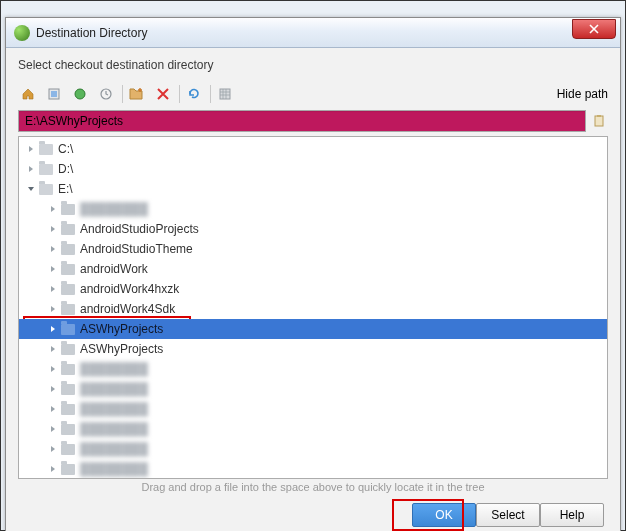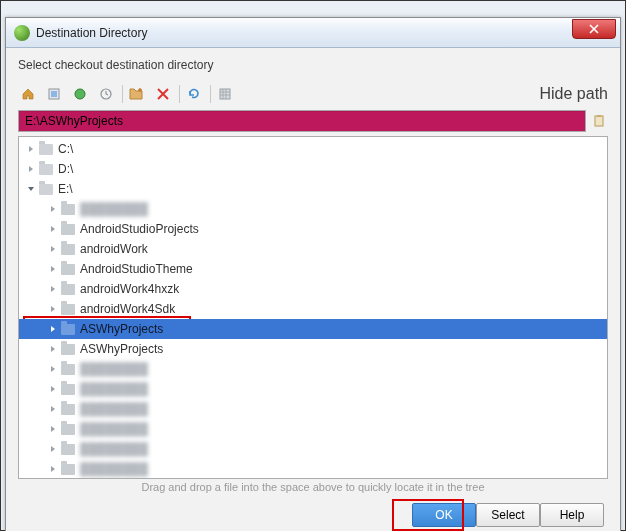--- a/index.html
+++ b/index.html
@@ -11,21 +11,21 @@
   .titlebar .app-icon { width:16px; height:16px; border-radius:50%; background:radial-gradient(circle at 30% 30%, #9fe26a, #3c7d1e); margin-right:6px; }
   .titlebar .title { font-size:12px; color:#222; flex:1; white-space:nowrap; }
   .titlebar .close-btn { width:44px; height:20px; margin-right:4px; margin-top:-8px; border-radius:0 0 4px 4px; background:linear-gradient(#e77,#c62828); border:1px solid #8a1f1f; display:flex; align-items:center; justify-content:center; cursor:pointer; }
   .titlebar .close-btn svg { width:10px; height:10px; }
   .body { padding:10px 12px 8px 12px; background:#f2f2f2; height:calc(100% - 30px); display:flex; flex-direction:column; }
   .instruction { font-size:12px; color:#3a3a3a; margin-bottom:10px; }
   .toolbar { display:flex; align-items:center; height:24px; margin-bottom:4px; }
   .toolbar .tbtn { width:20px; height:20px; margin-right:6px; display:flex; align-items:center; justify-content:center; cursor:pointer; }
   .toolbar .sep { width:1px; height:18px; background:#c8c8c8; margin:0 4px 0 0; }
   .toolbar .spacer { flex:1; }
-  .toolbar .hide-path { color:#404040; font-size:16px; cursor:pointer; }
+  .toolbar .hide-path { color:#000000; font-size:12px; cursor:pointer; }
   .path-row { display:flex; align-items:center; margin-bottom:4px; }
   .path-input { flex:1; height:22px; border:1px solid #a8a8a8; background:#be185d; padding:2px 6px; font-size:12px; box-shadow:inset 0 1px 1px rgba(0,0,0,0.08); }
   .path-trail-btn { width:18px; height:18px; margin-left:4px; display:flex; align-items:center; justify-content:center; cursor:pointer; }
   .tree-wrap { flex:1; background:#fff; border:1px solid #acacac; overflow:auto; position:relative; padding:2px 0; }
   .tree-row { height:20px; display:flex; align-items:center; padding-left:6px; font-size:12px; color:#333; white-space:nowrap; position:relative; }
   .tree-row .indent { display:inline-block; }
   .tree-row .arrow { width:12px; height:12px; display:inline-flex; align-items:center; justify-content:center; margin-right:2px; }
   .tree-row .arrow svg { width:8px; height:8px; }
   .tree-row .folder { width:14px; height:11px; margin-right:5px; display:inline-block; background:#c8cdd2; border-radius:1px; position:relative; }
   .tree-row .folder::before { content:""; position:absolute; top:-3px; left:0; width:6px; height:3px; background:#c8cdd2; border-radius:1px 1px 0 0; }
@@ -176,31 +176,31 @@
             <span class="label">AndroidStudioProjects</span>
           </div>
           <div class="tree-row">
             <span class="indent" style="width: 22px;"></span>
             <span class="arrow">
               <svg viewBox="0 0 8 8">
                 <path d="M2 1 L6 4 L2 7 Z" fill="#9aa3ab"></path>
               </svg>
             </span>
             <span class="folder"></span>
+            <span class="label">AndroidStudioTheme</span>
+          </div>
+          <div class="tree-row">
+            <span class="indent" style="width: 22px;"></span>
+            <span class="arrow">
+              <svg viewBox="0 0 8 8">
+                <path d="M2 1 L6 4 L2 7 Z" fill="#9aa3ab"></path>
+              </svg>
+            </span>
+            <span class="folder"></span>
             <span class="label">androidWork</span>
-          </div>
-          <div class="tree-row">
-            <span class="indent" style="width: 22px;"></span>
-            <span class="arrow">
-              <svg viewBox="0 0 8 8">
-                <path d="M2 1 L6 4 L2 7 Z" fill="#9aa3ab"></path>
-              </svg>
-            </span>
-            <span class="folder"></span>
-            <span class="label">AndroidStudioTheme</span>
           </div>
           <div class="tree-row">
             <span class="indent" style="width: 22px;"></span>
             <span class="arrow">
               <svg viewBox="0 0 8 8">
                 <path d="M2 1 L6 4 L2 7 Z" fill="#9aa3ab"></path>
               </svg>
             </span>
             <span class="folder"></span>
             <span class="label">androidWork4hxzk</span>

